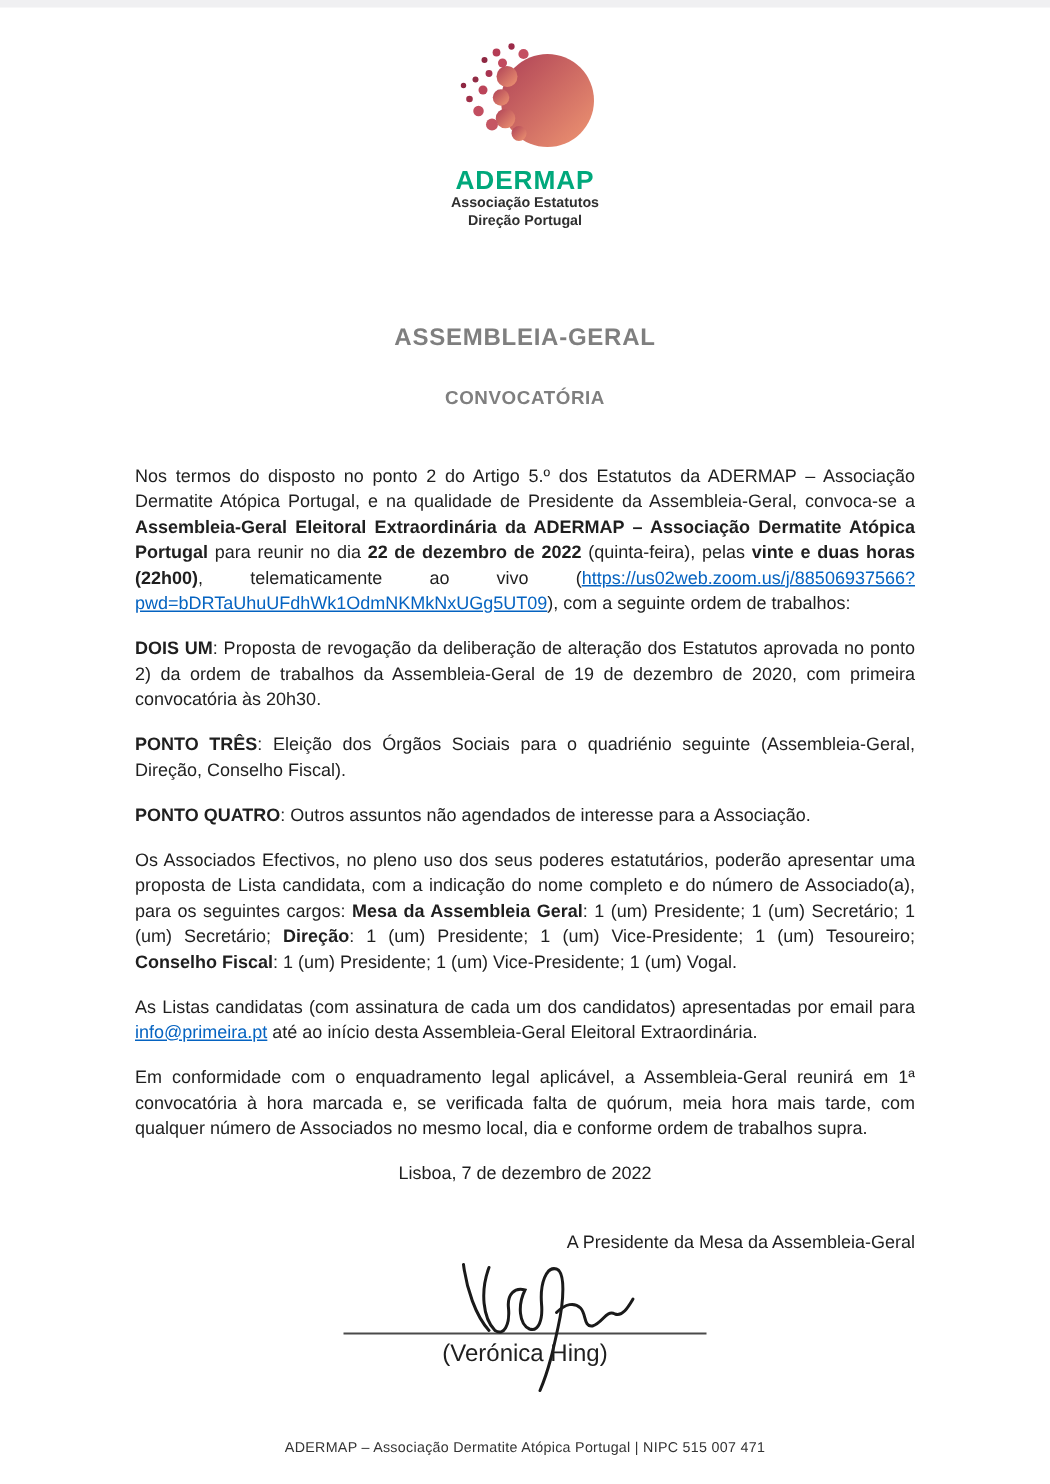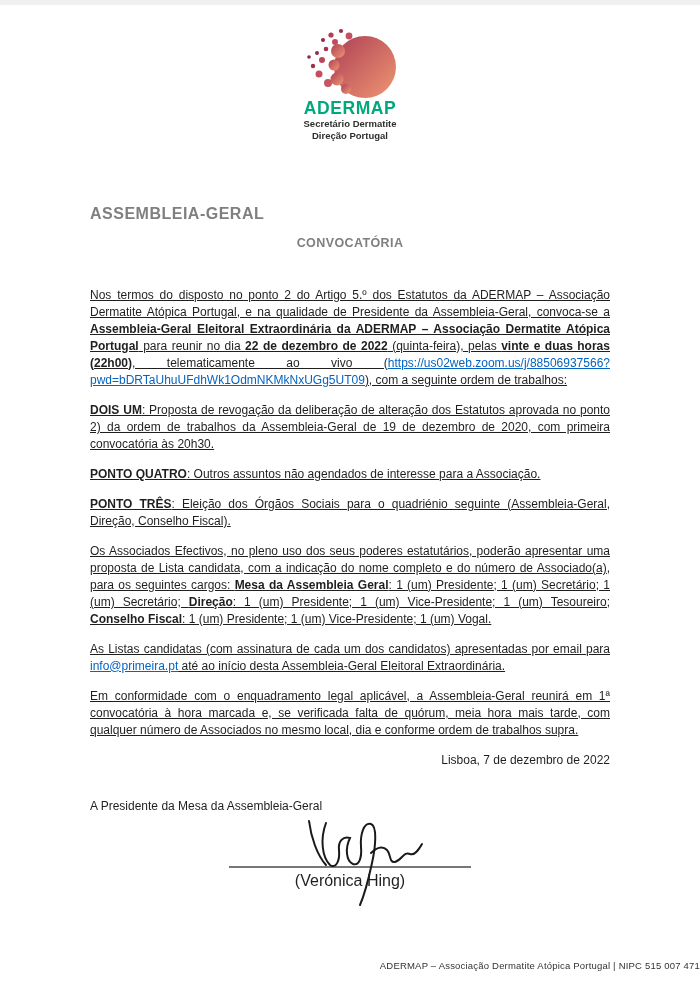--- a/index.html
+++ b/index.html
@@ -10,42 +10,42 @@
   .page{
     position:relative; width:700px; height:989px; margin:0 auto;
     background:#fff; box-sizing:border-box; padding:0 90px; overflow:hidden;
     font-family:"Liberation Sans","DejaVu Sans",sans-serif; color:var(--text);
   }
   .top-strip{position:absolute;top:0;left:0;right:0;height:5px;background:#f0f0f2;}
   .logo-block{margin:27px auto 0; text-align:center; width:150px;}
   .logo-block svg{display:block;margin:0 auto;}
   .logo-wordmark{
     font-size:17.5px; font-weight:bold; letter-spacing:.6px;
-    color:var(--brand-green); margin-top:0; line-height:1.05;
+    color:var(--brand-green); margin-top:12px; line-height:1.05;
   }
   .logo-sub{font-size:9.5px; font-weight:bold; color:#2f2f2f; line-height:1.22; margin-top:1px;}
   .doc-title{
-    margin:63px 0 0; font-size:16px; font-weight:bold;
+    margin:63px 0 0; text-align:center; font-size:16px; font-weight:bold;
     color:var(--title-gray); letter-spacing:.5px;
   }
   .doc-subtitle{
-    margin:13px 0 0; text-align:center; font-size:12.5px; font-weight:bold;
+    margin:23px 0 0; text-align:center; font-size:12.5px; font-weight:bold;
     color:var(--title-gray); letter-spacing:.4px;
   }
   .doc-body{margin-top:37px; font-size:12px; line-height:17px;}
-  .doc-body p{margin:0 0 13px; text-align:justify;text-decoration:underline;}
+  .doc-body p{margin:0 0 13px; text-align:justify;}
   .b{font-weight:bold;}
   .doc-link{color:var(--link); text-decoration:underline; cursor:pointer; overflow-wrap:anywhere;}
-  .date-line{text-align:right; font-size:12px; margin-top:0;}
-  .sig-role{text-align:left; font-size:12px; margin-top:29px;}
+  .date-line{text-align:center; font-size:12px; margin-top:0;}
+  .sig-role{text-align:right; font-size:12px; margin-top:29px;}
   .sig-block{position:relative; width:250px; height:90px; margin:2px auto 0;}
   .sig-block svg{position:absolute; inset:0; overflow:visible;}
   .sig-name{position:absolute; top:55px; left:0; width:100%; text-align:center; font-size:16px;}
   .page-footer{
-    position:absolute; bottom:18px; left:0; right:0; text-align:right;
+    position:absolute; bottom:18px; left:0; right:0; text-align:center;
     font-size:9.5px; color:#333; letter-spacing:.2px;
   }
 </style>
 </head>
 <body>
 
 <div class="page">
   <div class="top-strip"></div>
 
   <header class="logo-block">
@@ -69,33 +69,33 @@
       <circle cx="26" cy="22" r="2.3" fill="#a83350"></circle>
       <circle cx="17" cy="26" r="2" fill="#922c46"></circle>
       <circle cx="9" cy="30" r="1.8" fill="#8e2742"></circle>
       <circle cx="22" cy="33" r="3" fill="#bb4459"></circle>
       <circle cx="13" cy="39" r="2.2" fill="#a03049"></circle>
       <circle cx="19" cy="47" r="3.5" fill="#c24e60"></circle>
       <circle cx="28" cy="56" r="4" fill="#c55663"></circle>
     </svg>
     <div class="logo-wordmark">ADERMAP</div>
     <div class="logo-sub">
-      <div>Secretário Dermatite</div>
+      <div>Associação Estatutos</div>
       <div>Direção Portugal</div>
     </div>
   </header>
 
   <h1 class="doc-title">ASSEMBLEIA-GERAL</h1>
   <h2 class="doc-subtitle">CONVOCATÓRIA</h2>
 
   <main class="doc-body">
     <p><span>Nos termos do disposto no ponto 2 do Artigo 5.º dos Estatutos da ADERMAP – Associação Dermatite Atópica Portugal, e na qualidade de Presidente da Assembleia-Geral, convoca-se a </span><span class="b">Assembleia-Geral Eleitoral Extraordinária da ADERMAP – Associação Dermatite Atópica Portugal</span><span> para reunir no dia </span><span class="b">22 de dezembro de 2022</span><span> (quinta-feira), pelas </span><span class="b">vinte e duas horas (22h00)</span><span>, telematicamente ao vivo (</span><a class="doc-link">https://us02web.zoom.us/j/88506937566?pwd=bDRTaUhuUFdhWk1OdmNKMkNxUGg5UT09</a><span>), com a seguinte ordem de trabalhos:</span></p>
     <p><span class="b">DOIS UM</span><span>: Proposta de revogação da deliberação de alteração dos Estatutos aprovada no ponto 2) da ordem de trabalhos da Assembleia-Geral de 19 de dezembro de 2020, com primeira convocatória às 20h30.</span></p>
+    <p><span class="b">PONTO TRÊS</span><span>: Eleição dos Órgãos Sociais para o quadriénio seguinte (Assembleia-Geral, Direção, Conselho Fiscal).</span></p>
     <p><span class="b">PONTO QUATRO</span><span>: Outros assuntos não agendados de interesse para a Associação.</span></p>
-    <p><span class="b">PONTO TRÊS</span><span>: Eleição dos Órgãos Sociais para o quadriénio seguinte (Assembleia-Geral, Direção, Conselho Fiscal).</span></p>
     <p><span>Os Associados Efectivos, no pleno uso dos seus poderes estatutários, poderão apresentar uma proposta de Lista candidata, com a indicação do nome completo e do número de Associado(a), para os seguintes cargos: </span><span class="b">Mesa da Assembleia Geral</span><span>: 1 (um) Presidente; 1 (um) Secretário; 1 (um) Secretário; </span><span class="b">Direção</span><span>: 1 (um) Presidente; 1 (um) Vice-Presidente; 1 (um) Tesoureiro; </span><span class="b">Conselho Fiscal</span><span>: 1 (um) Presidente; 1 (um) Vice-Presidente; 1 (um) Vogal.</span></p>
     <p><span>As Listas candidatas (com assinatura de cada um dos candidatos) apresentadas por email para </span><a class="doc-link">info@primeira.pt</a><span> até ao início desta Assembleia-Geral Eleitoral Extraordinária.</span></p>
     <p><span>Em conformidade com o enquadramento legal aplicável, a Assembleia-Geral reunirá em 1ª convocatória à hora marcada e, se verificada falta de quórum, meia hora mais tarde, com qualquer número de Associados no mesmo local, dia e conforme ordem de trabalhos supra.</span></p>
 
     <div class="date-line">Lisboa, 7 de dezembro de 2022</div>
 
     <div class="sig-role">A Presidente da Mesa da Assembleia-Geral</div>
 
     <div class="sig-block">
       <svg viewBox="0 0 250 90" aria-hidden="true">

